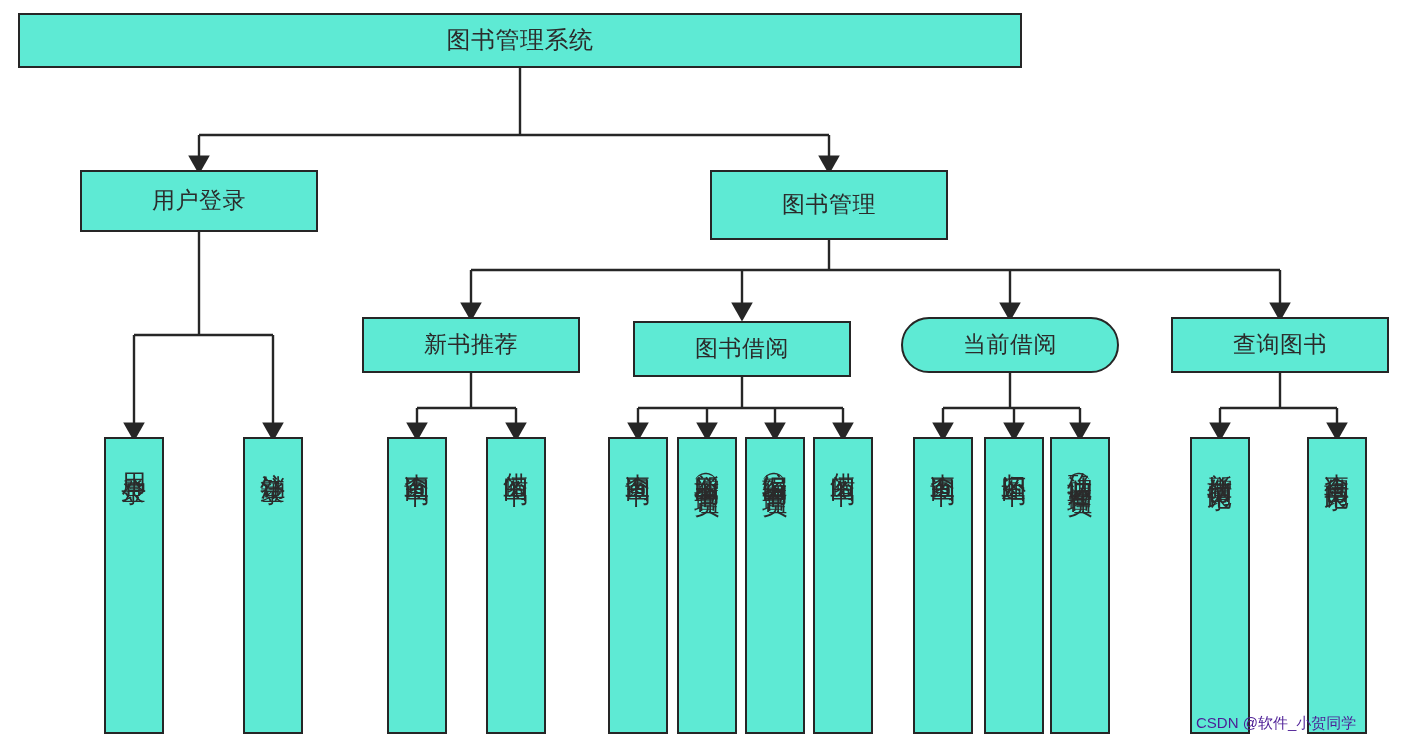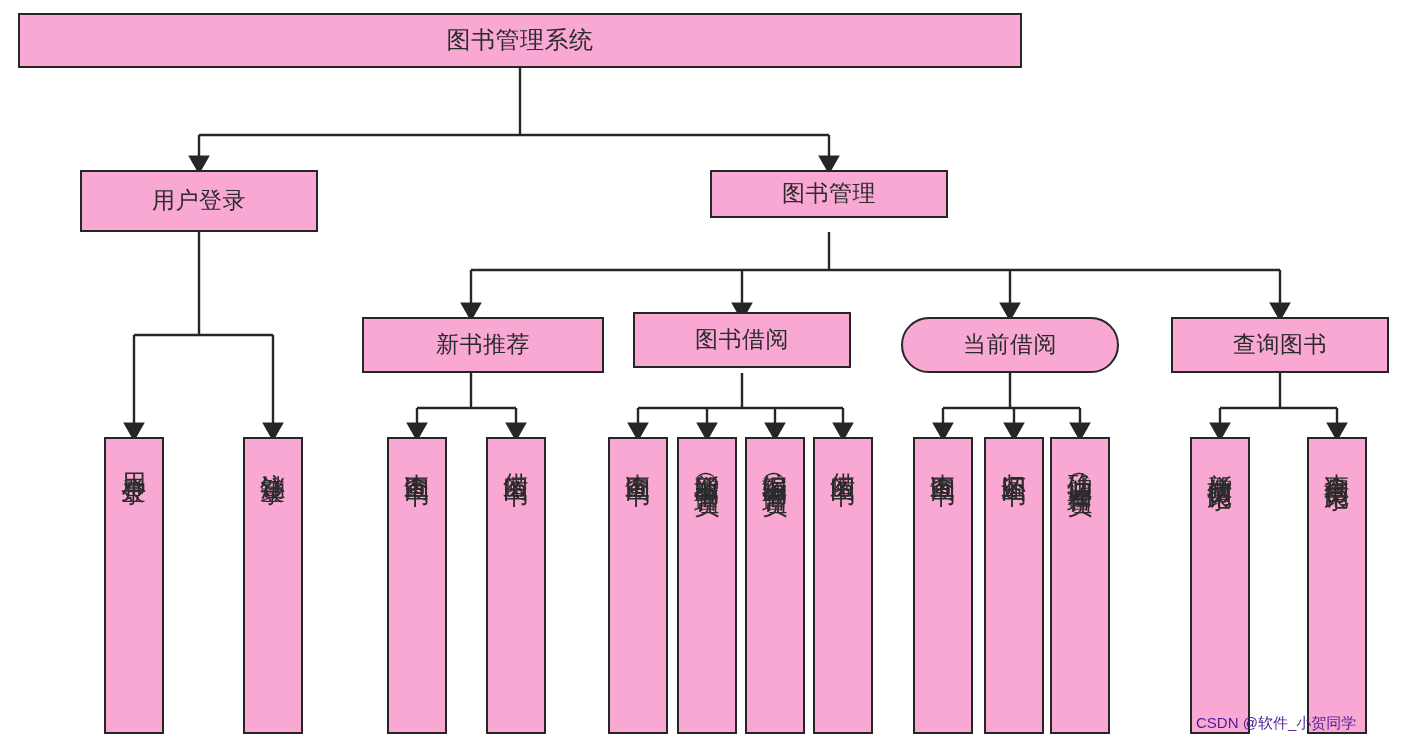--- a/index.html
+++ b/index.html
@@ -23,21 +23,21 @@
     left: 0;
     top: 0;
     width: 1405px;
     height: 747px;
     pointer-events: none;
   }
   .node {
     position: absolute;
     box-sizing: border-box;
     border: 2.4px solid #262626;
-    background: #f9a8d4;
+    background: #5eead4;
     display: flex;
     align-items: center;
     justify-content: center;
     color: #2b2b2b;
     z-index: 2;
   }
   .node .label {
     display: block;
     text-align: center;
     line-height: 1.18;
@@ -122,27 +122,27 @@
       </g>
   </svg>
 
   <div id="nodes">
       <div class="node horiz root" style="left: 18px; top: 13px; width: 1004px; height: 55px;">
         <span class="label">图书管理系统</span>
       </div>
       <div class="node horiz" style="left: 80px; top: 170px; width: 238px; height: 62px;">
         <span class="label">用户登录</span>
       </div>
-      <div class="node horiz" style="left: 710px; top: 170px; width: 238px; height: 48px;">
+      <div class="node horiz" style="left: 710px; top: 170px; width: 238px; height: 70px;">
         <span class="label">图书管理</span>
       </div>
-      <div class="node horiz" style="left: 362px; top: 317px; width: 242px; height: 56px;">
+      <div class="node horiz" style="left: 362px; top: 317px; width: 218px; height: 56px;">
         <span class="label">新书推荐</span>
       </div>
-      <div class="node horiz" style="left: 633px; top: 312px; width: 218px; height: 56px;">
+      <div class="node horiz" style="left: 633px; top: 321px; width: 218px; height: 56px;">
         <span class="label">图书借阅</span>
       </div>
       <div class="node horiz" style="left: 901px; top: 317px; width: 218px; height: 56px; border-radius: 28px;">
         <span class="label">当前借阅</span>
       </div>
       <div class="node horiz" style="left: 1171px; top: 317px; width: 218px; height: 56px;">
         <span class="label">查询图书</span>
       </div>
       <div class="node vert" style="left: 104px; top: 437px; width: 60px; height: 297px;">
         <span class="label">用户登录</span>

